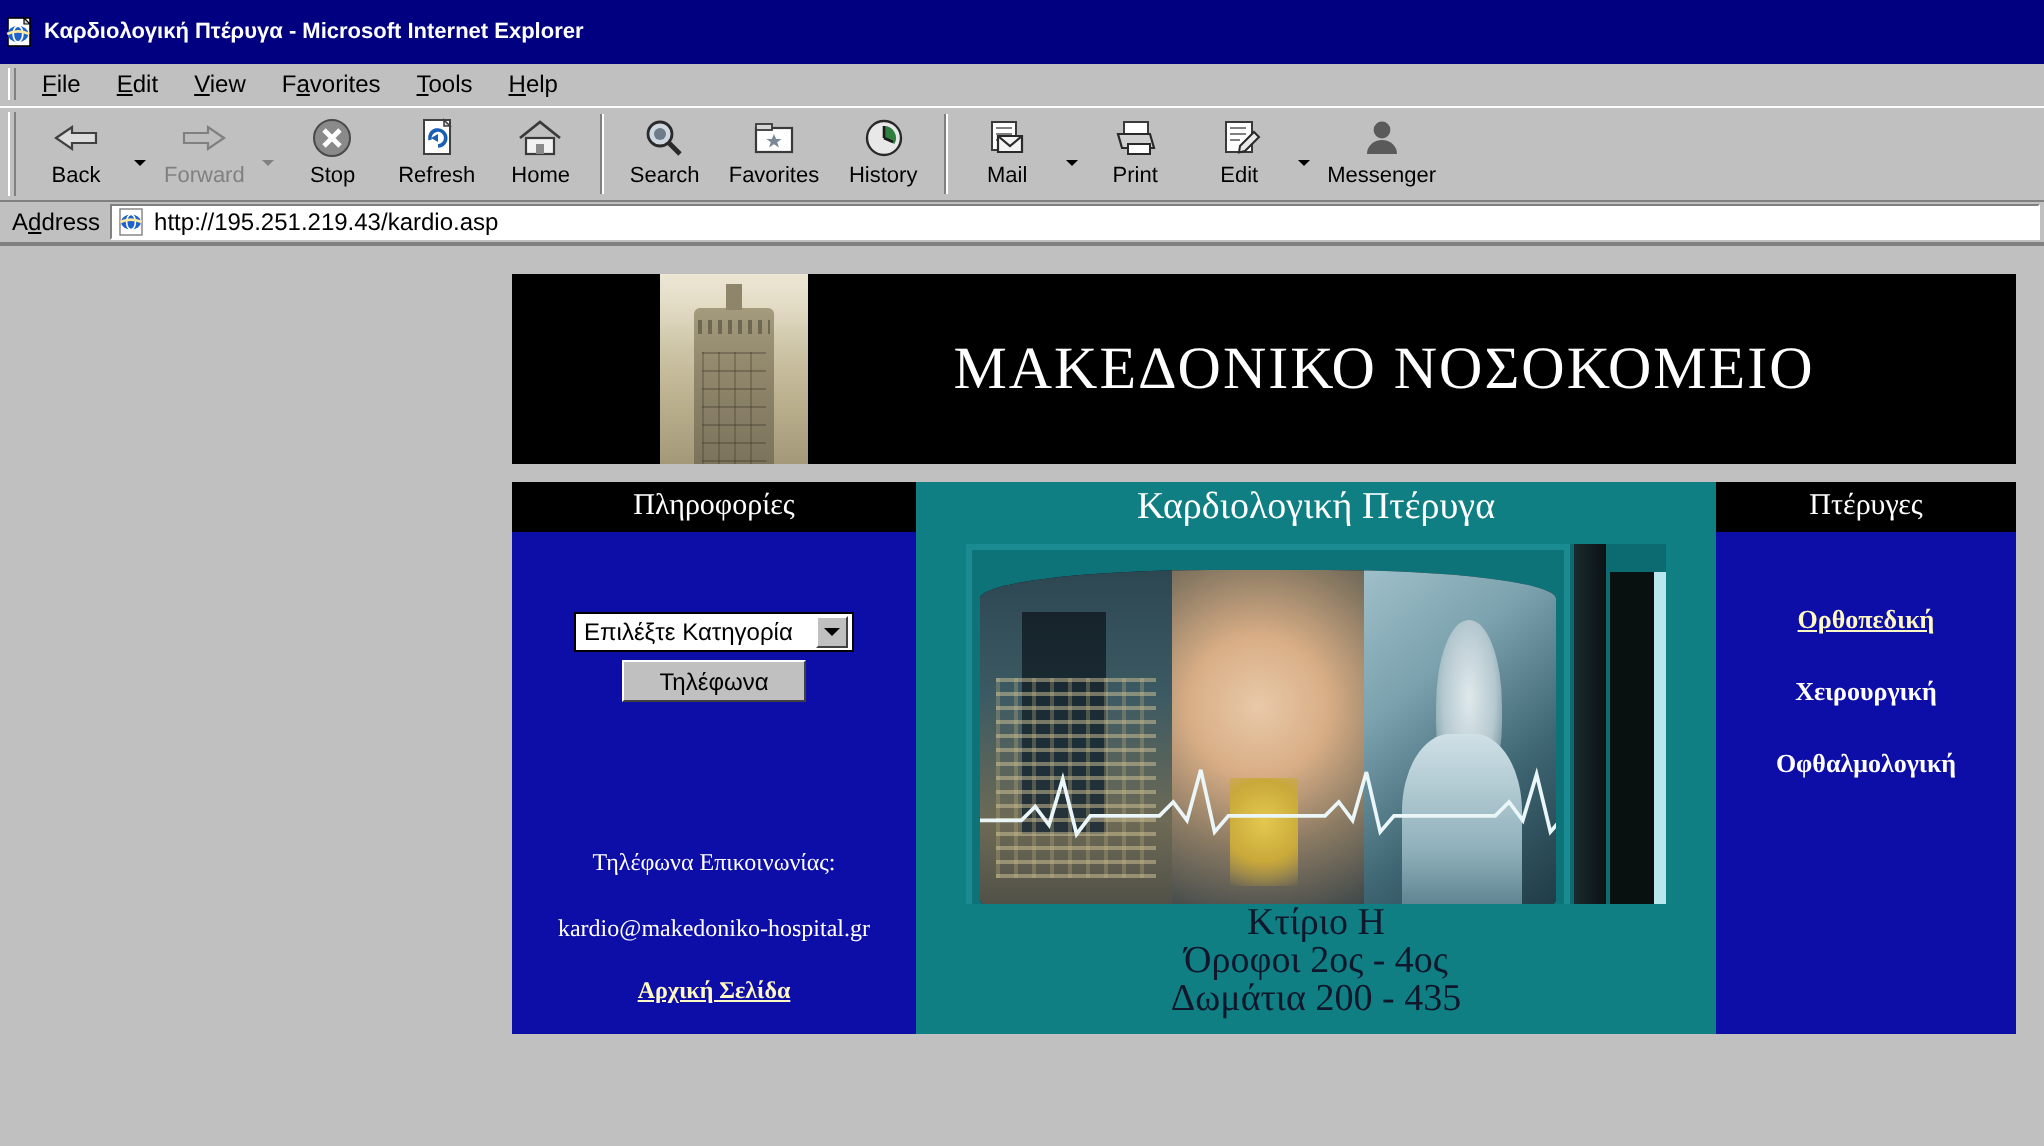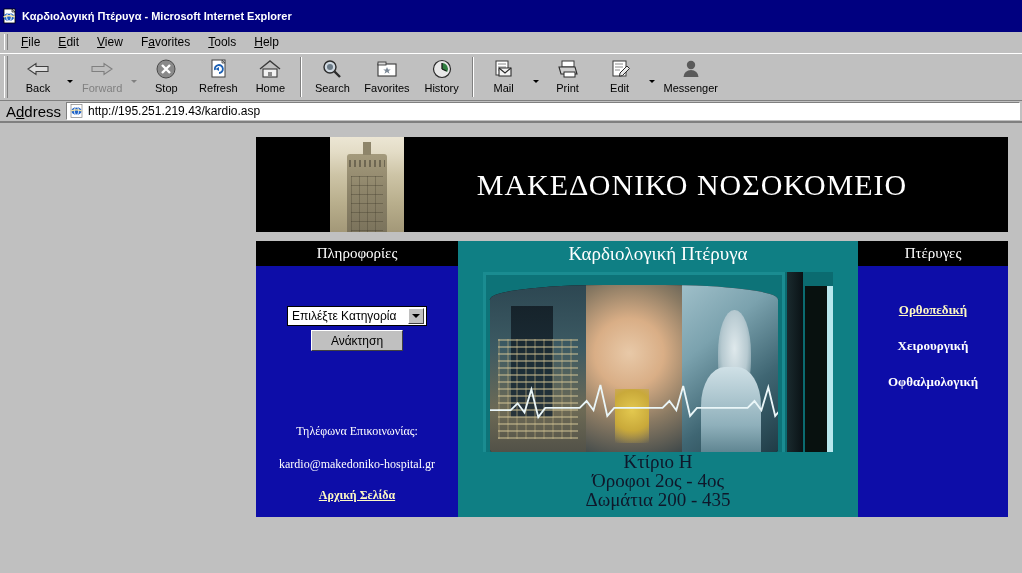--- a/index.html
+++ b/index.html
@@ -132,21 +132,21 @@
   
   .addressbar {
     height: 20px;
     background: #c0c0c0;
     display: flex;
     align-items: center;
     padding-left: 6px;
     border-bottom: 1px solid #808080;
   }
   .addr-label {
-    font-size: 15px;
+    font-size: 12px;
     color: #000000;
     margin-right: 5px;
     white-space: nowrap;
   }
   .addr-field {
     flex: 1;
     height: 18px;
     background: #ffffff;
     border: 1px solid #808080;
     border-right-color: #ffffff;
@@ -697,21 +697,21 @@
         <div class="col-left">
           <div class="col-head">Πληροφορίες</div>
 
           <div class="form-area">
             <div class="cat-select">
               <span class="sel-text">Επιλέξτε Κατηγορία</span>
               <span class="sel-arrow">
                   <i></i>
                 </span>
             </div>
-            <div class="retrieve-btn">Ανάκτηση</div>
+            <div class="retrieve-btn">Τηλέφωνα</div>
           </div>
 
           <div class="contact">
             <div>Τηλέφωνα Επικοινωνίας:</div>
             <div class="gap"></div>
             <div>kardio@makedoniko-hospital.gr</div>
             <a class="home-link" href="#">Αρχική Σελίδα</a>
           </div>
         </div>
 

